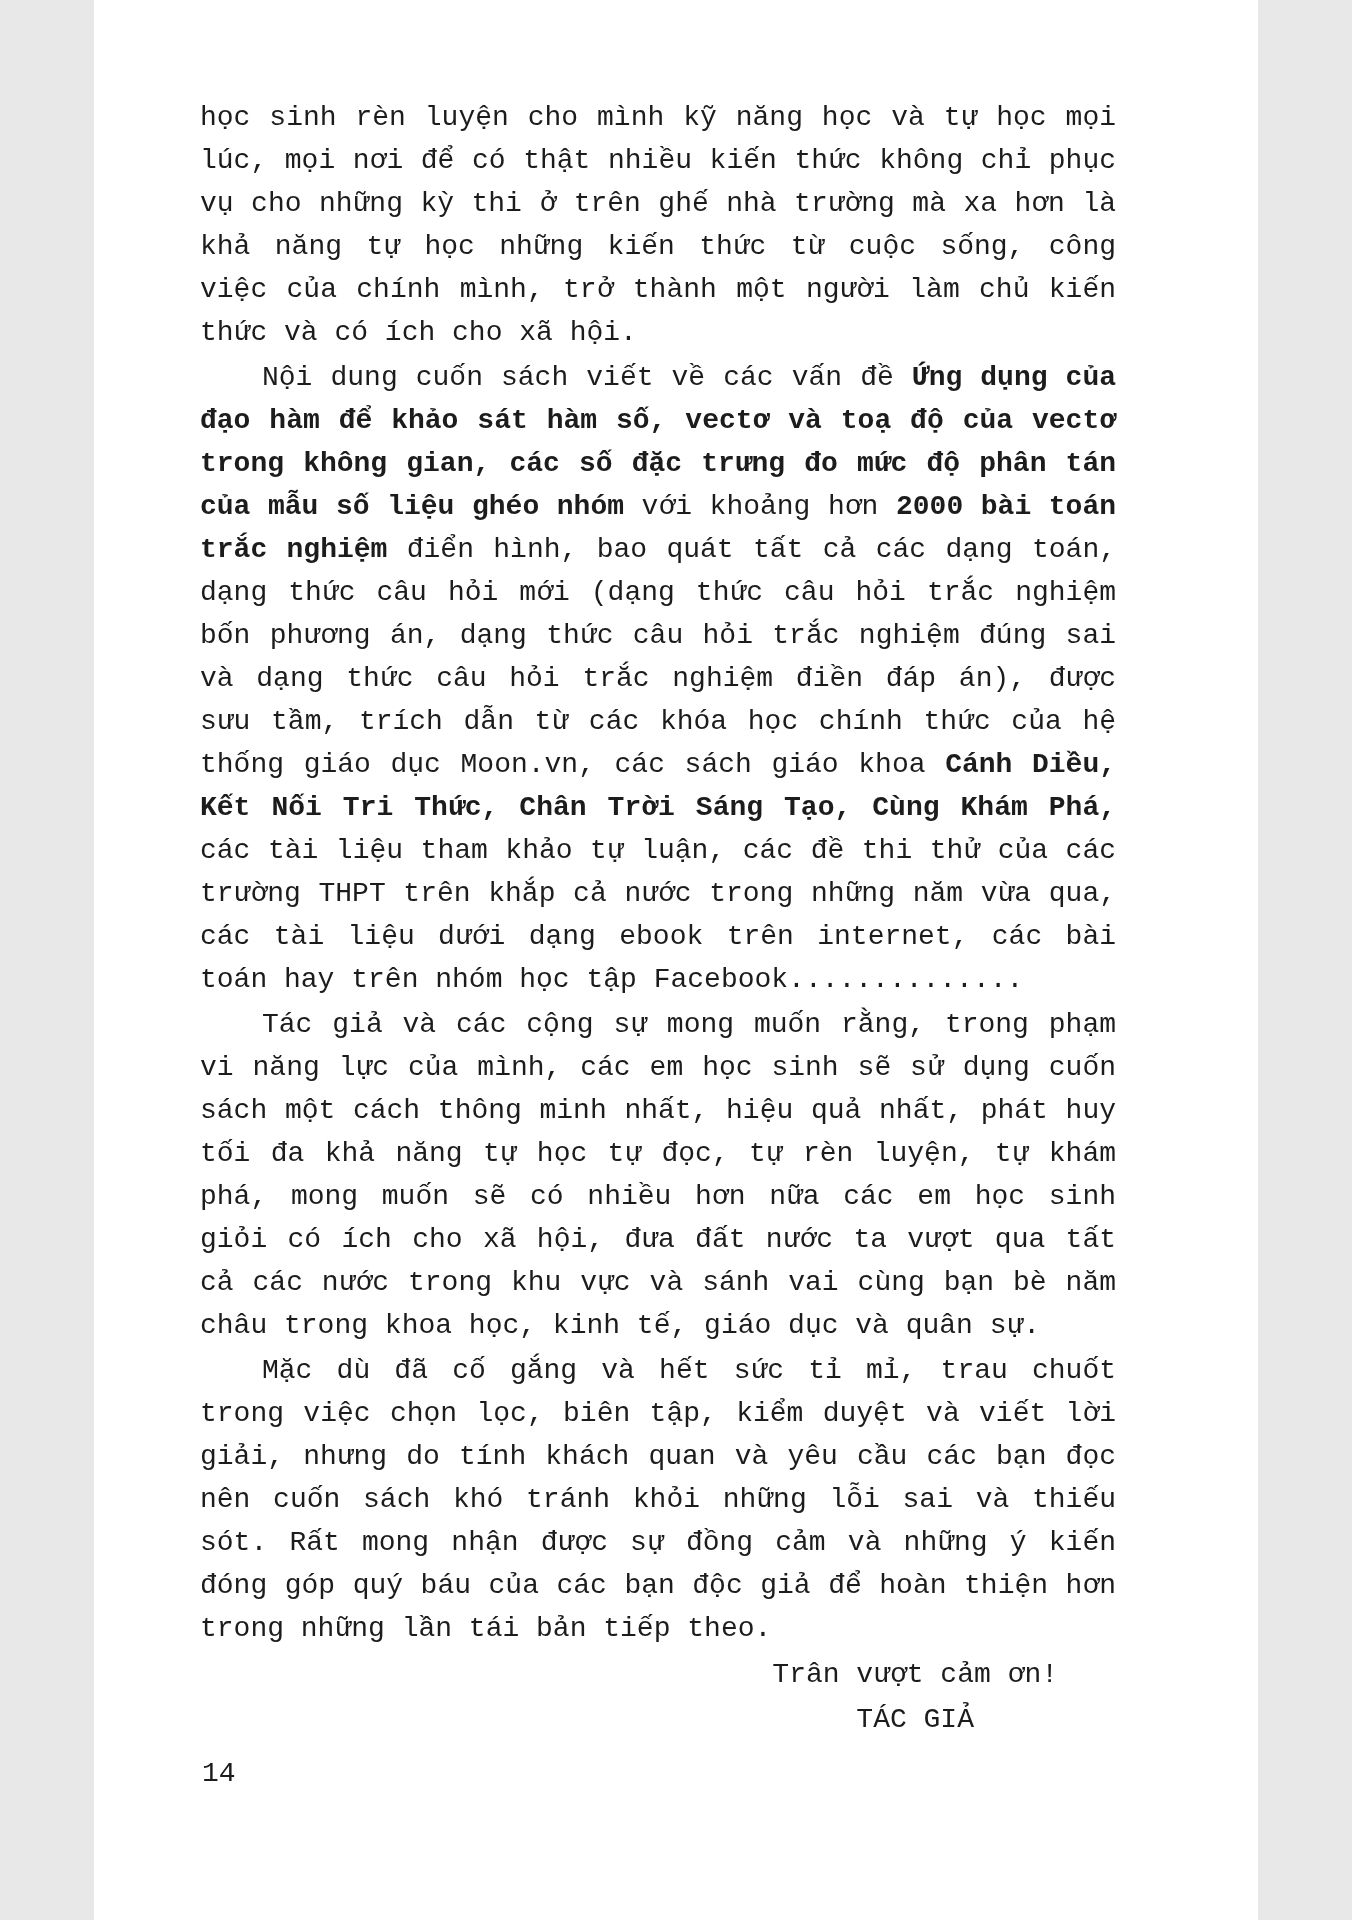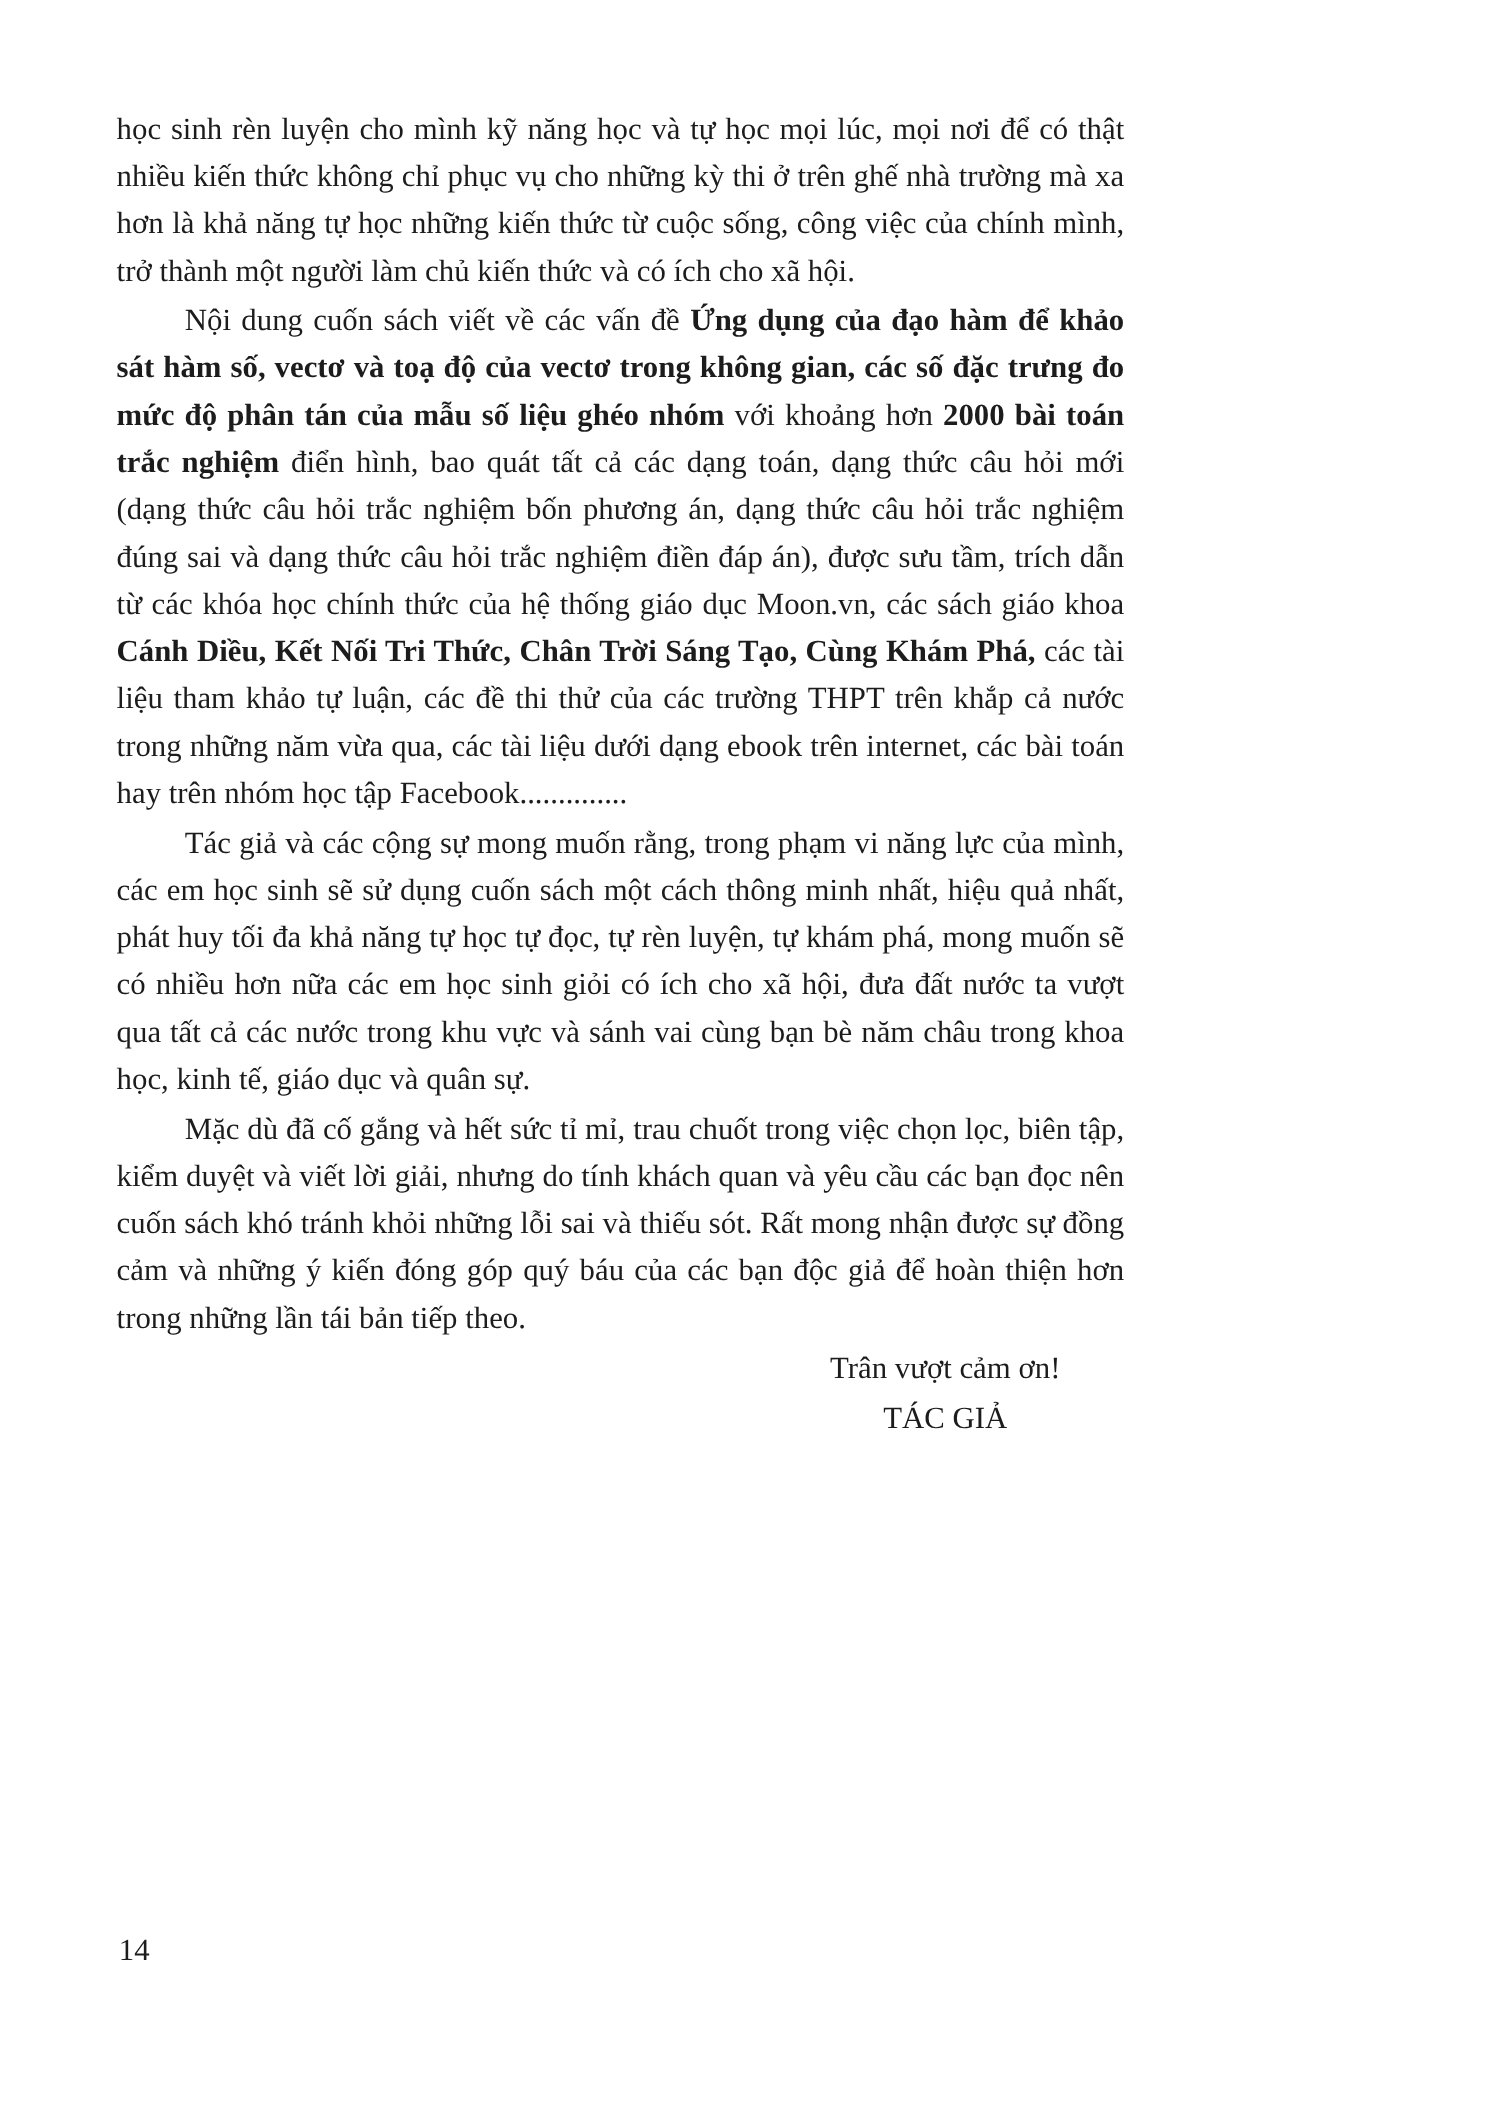--- a/index.html
+++ b/index.html
@@ -2,25 +2,25 @@
 <html><head>
 <meta charset="utf-8">
 <style>
   html, body {
     margin: 0;
     padding: 0;
     background: #e8e8e8;
   }
   .page {
     position: relative;
-    width: 1352px;
+    width: 1164px;
     height: 1920px;
     margin: 0 auto;
     background: #ffffff;
-    font-family: Liberation Serif, serif;
+    font-family: Liberation Mono, monospace;
     color: #1c1c1c;
     overflow: hidden;
   }
   .content {
     position: absolute;
     left: 106px;
     top: 96px;
     width: 916px;
     font-size: 28px;
     line-height: 43px;

